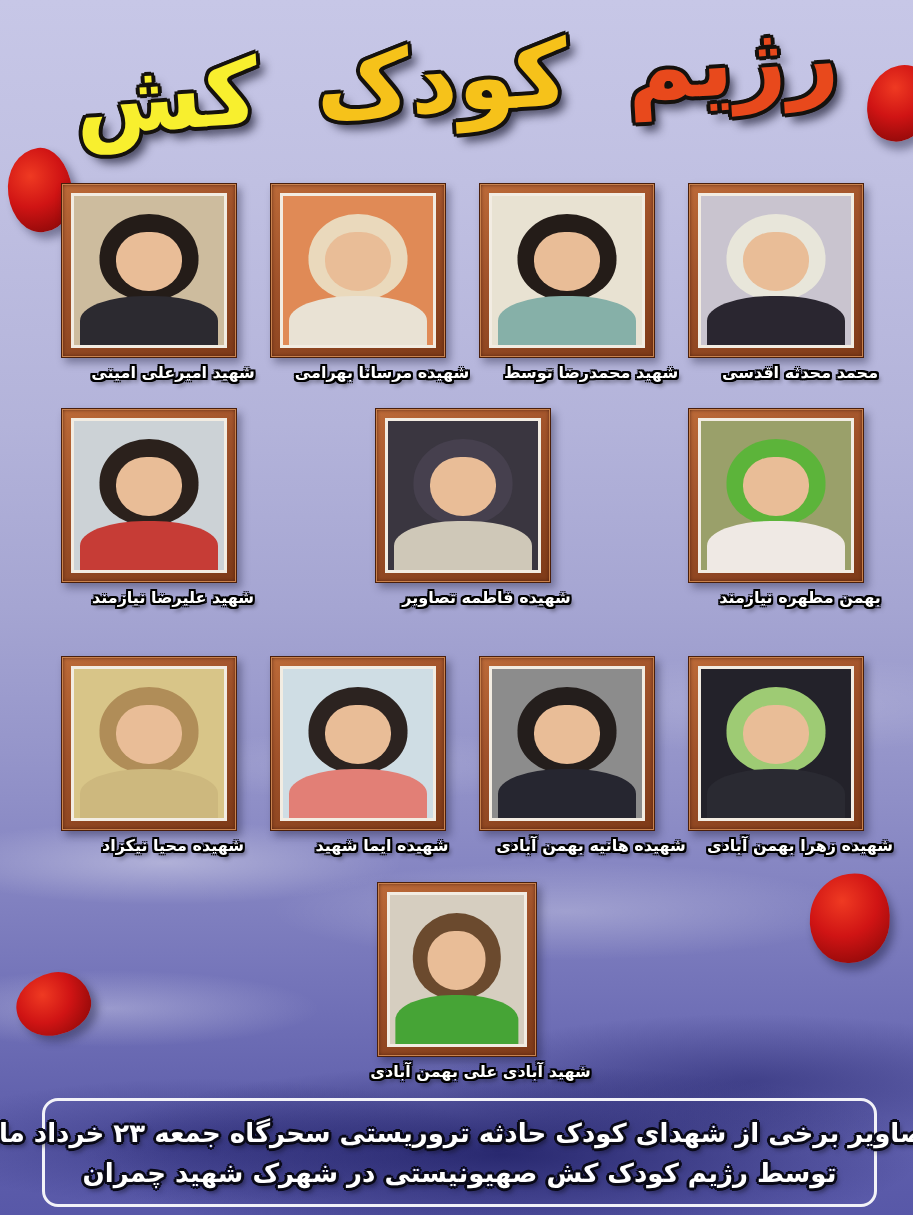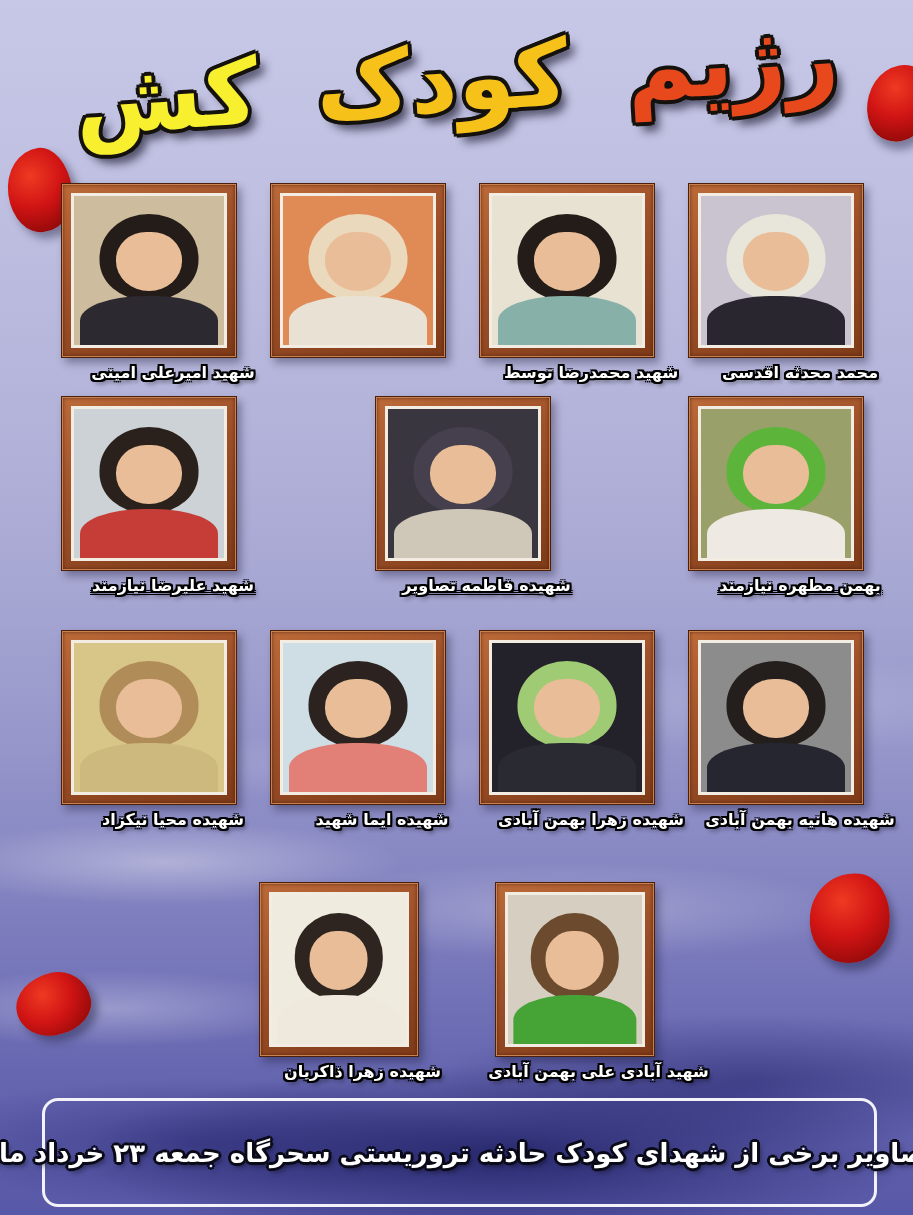--- a/index.html
+++ b/index.html
@@ -59,22 +59,22 @@
   .petal-3 { left:810px; top:873px; width:80px; height:90px; transform:rotate(6deg); }
   .petal-4 { left:16px;  top:973px; width:75px; height:62px; transform:rotate(-12deg); }
 
   
   .row {
     position:absolute; left:0; width:913px;
     display:flex; justify-content:space-between;
     padding:0 46px 0 58px;
   }
   .row-1 { top:183px; }
-  .row-2 { top:396px;text-decoration:underline; }
-  .row-3 { top:630px;align-items:center; }
+  .row-2 { top:408px; }
+  .row-3 { top:656px;align-items:center; }
   .row-4 { top:882px; justify-content:center; gap:72px; padding:0; }
 
   .cell { display:flex; flex-direction:column; align-items:center; width:182px; }
   .row-4 .cell { width:164px; }
 
   .frame {
     width:176px; height:175px;
     padding:9px;
     background:linear-gradient(155deg, #bc6a38 0%, #a0522a 40%, #7e3a18 100%);
     border:1px solid #4a1f0c;
@@ -176,20 +176,21 @@
     <div class="cell">
       <div class="frame">
           <div class="mat">
         <div class="photo" style="background: rgb(224, 138, 86);">
           <div class="hair" style="background: rgb(234, 217, 188);"></div>
           <div class="face"></div>
           <div class="torso" style="background: rgb(233, 226, 212);"></div>
         </div>
       </div>
         </div>
+      <div class="martyr-name">شهیده مرسانا بهرامی</div>
     </div>
     <div class="cell">
       <div class="frame">
           <div class="mat">
         <div class="photo" style="background: rgb(232, 226, 210);">
           <div class="hair" style="background: rgb(36, 28, 24);"></div>
           <div class="face"></div>
           <div class="torso" style="background: rgb(134, 176, 168);"></div>
         </div>
       </div>
@@ -270,67 +271,56 @@
           <div class="face"></div>
           <div class="torso" style="background: rgb(226, 127, 118);"></div>
         </div>
       </div>
         </div>
       <div class="martyr-name">شهیده ایما شهید</div>
     </div>
     <div class="cell">
       <div class="frame">
           <div class="mat">
+        <div class="photo" style="background: rgb(140, 140, 140);">
+          <div class="hair" style="background: rgb(36, 30, 28);"></div>
+          <div class="face"></div>
+          <div class="torso" style="background: rgb(38, 38, 48);"></div>
+        </div>
+      </div>
+        </div>
+      <div class="martyr-name">شهیده هانیه بهمن آبادی</div>
+    </div>
+    <div class="cell">
+      <div class="frame">
+          <div class="mat">
         <div class="photo" style="background: rgb(35, 34, 42);">
           <div class="hair" style="background: rgb(158, 203, 116);"></div>
           <div class="face"></div>
           <div class="torso" style="background: rgb(42, 42, 50);"></div>
         </div>
       </div>
         </div>
       <div class="martyr-name">شهیده زهرا بهمن آبادی</div>
     </div>
-    <div class="cell">
-      <div class="frame">
-          <div class="mat">
-        <div class="photo" style="background: rgb(140, 140, 140);">
-          <div class="hair" style="background: rgb(36, 30, 28);"></div>
-          <div class="face"></div>
-          <div class="torso" style="background: rgb(38, 38, 48);"></div>
-        </div>
-      </div>
-        </div>
-      <div class="martyr-name">شهیده هانیه بهمن آبادی</div>
-    </div>
   </div>
 
   <div class="row row-4">
-    <div class="cell">
-      <div class="frame">
-          <div class="mat">
-        <div class="photo" style="background: rgb(239, 235, 223);">
-          <div class="hair" style="background: rgb(46, 37, 32);"></div>
-          <div class="face"></div>
-          <div class="torso" style="background: rgb(239, 233, 221);"></div>
-        </div>
-      </div>
-        </div>
-      <div class="martyr-name">شهیده زهرا ذاکریان</div>
-    </div>
     <div class="cell">
       <div class="frame">
           <div class="mat">
         <div class="photo" style="background: rgb(214, 206, 192);">
           <div class="hair" style="background: rgb(107, 74, 46);"></div>
           <div class="face"></div>
           <div class="torso" style="background: rgb(70, 164, 54);"></div>
         </div>
       </div>
         </div>
       <div class="martyr-name">شهید آبادی علی بهمن آبادی</div>
     </div>
   </div>
 
   <div class="caption-box">
     <div class="caption-line">تصاویر برخی از شهدای کودک حادثه تروریستی سحرگاه جمعه ۲۳ خرداد ماه</div>
+    <div class="caption-line">توسط رژیم کودک کش صهیونیستی در شهرک شهید چمران</div>
   </div>
 
 </div>
 
 </body></html>

